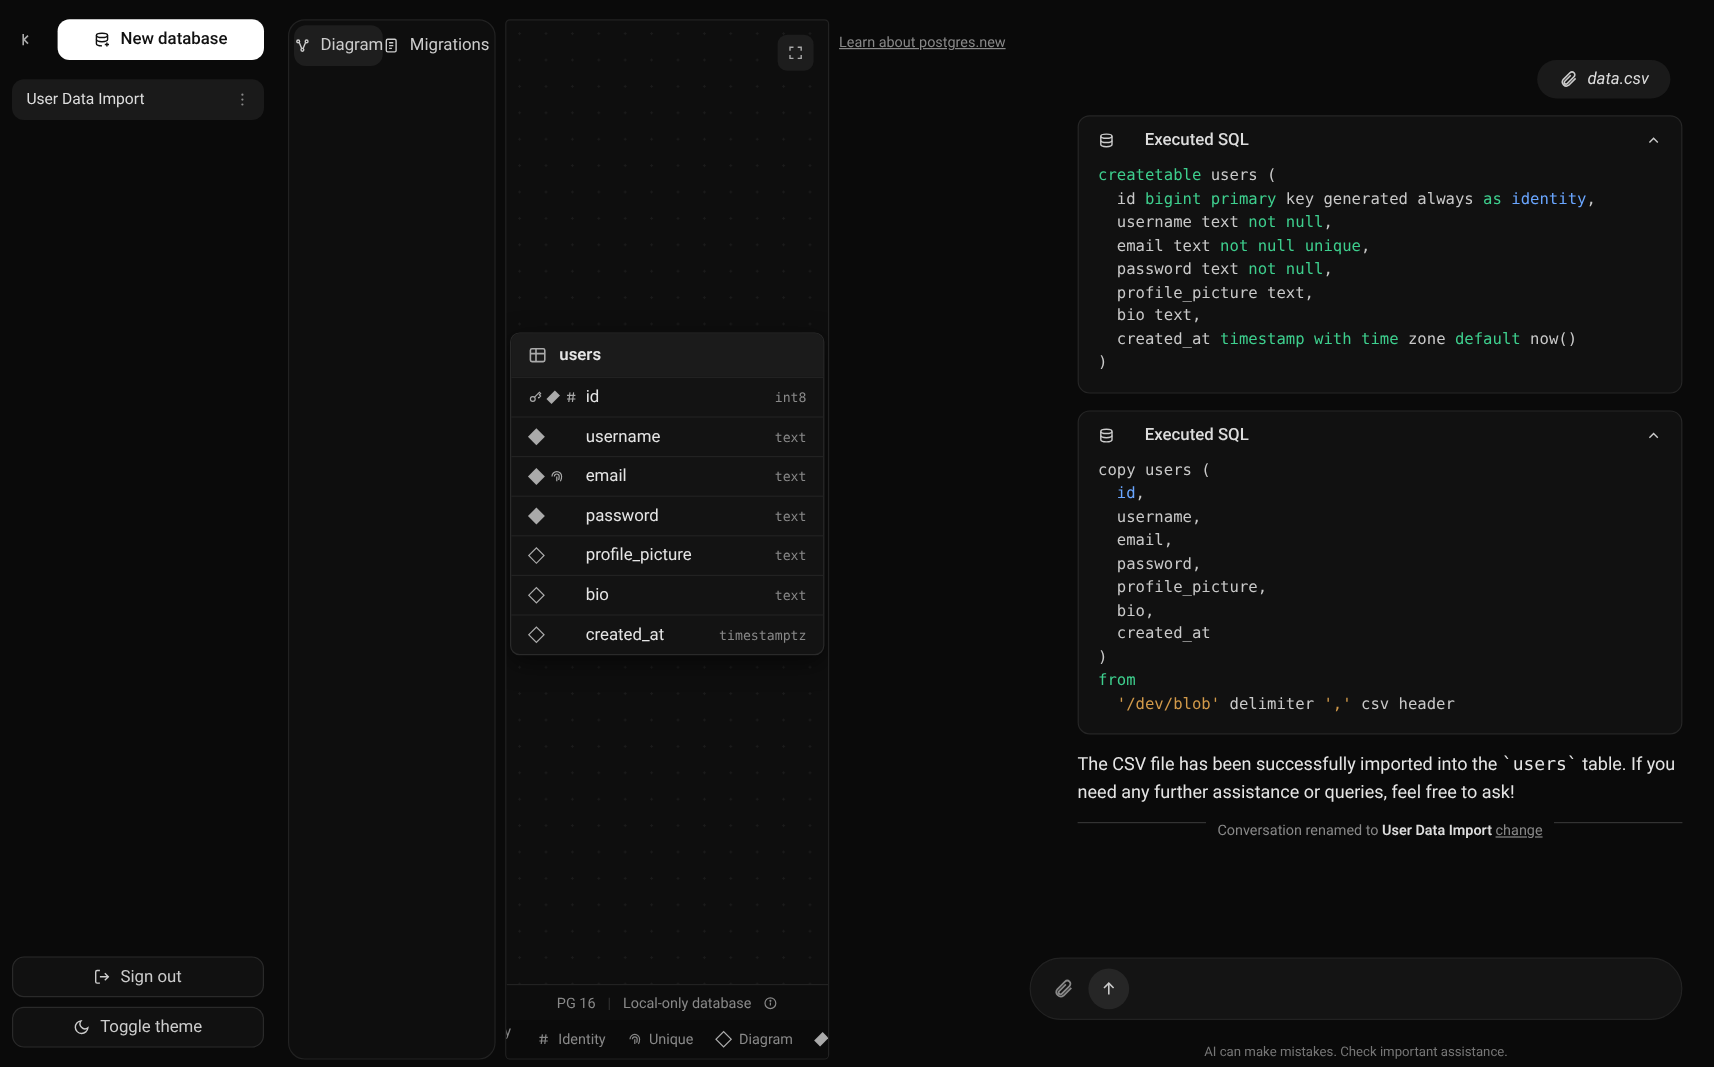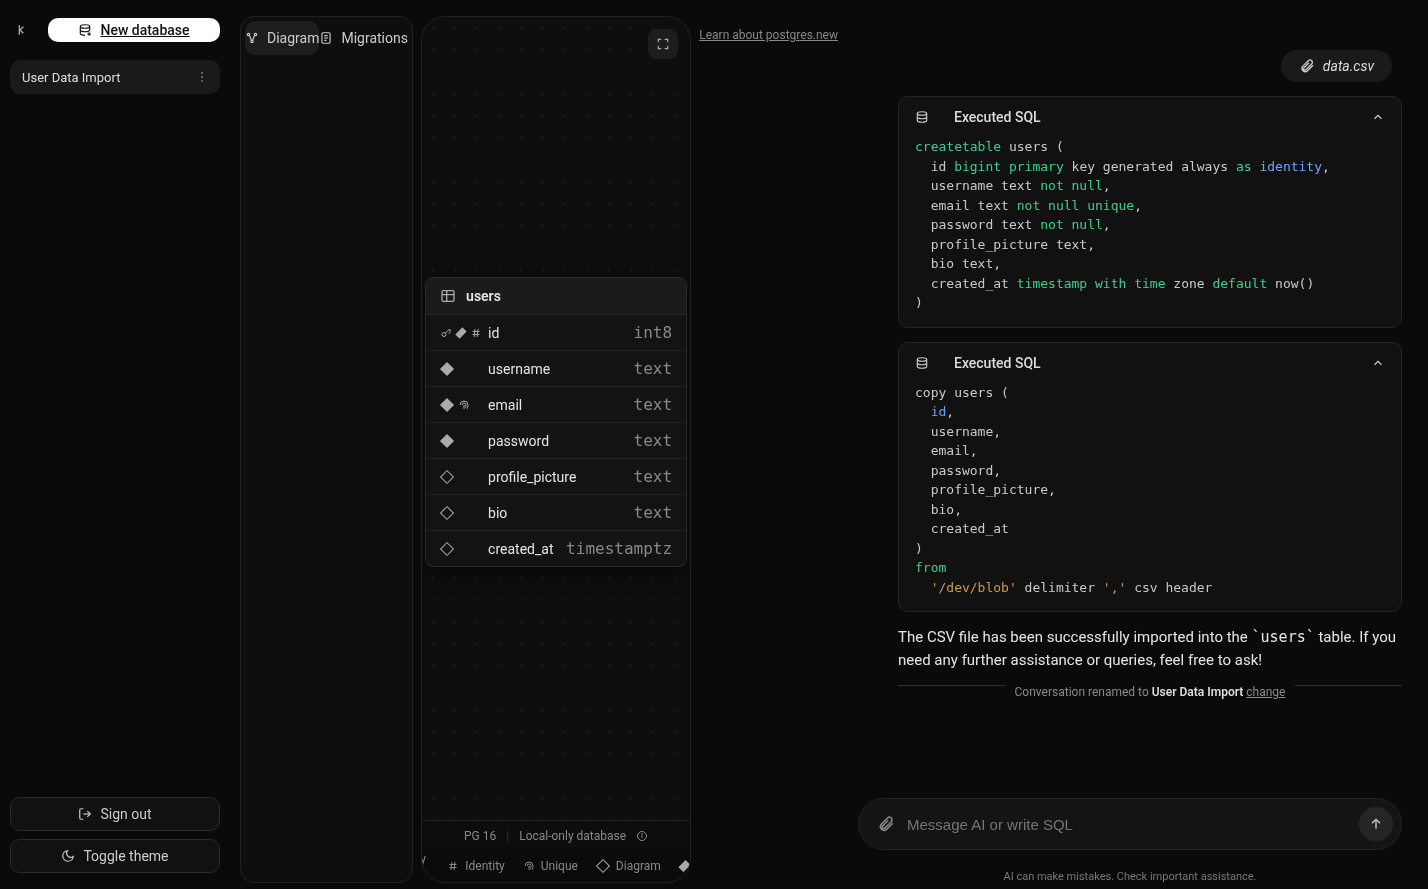--- a/index.html
+++ b/index.html
@@ -30,25 +30,24 @@
   .collapse-btn {
     width: 28px; height: 28px;
     display:flex; align-items:center; justify-content:center;
     border-radius:6px; color:#aaa;
     cursor:pointer;
   }
   .new-db-btn {
     flex:1;
     background:#fff; color:#111;
     border-radius:10px;
-    height:24px;
+    height:34px;
     display:flex; align-items:center; justify-content:center;
     gap:8px; font-weight:500;
     cursor:pointer;
-    text-decoration:underline;
   }
   .db-item {
     margin-top:8px;
     background:#1a1a1a;
     border-radius:10px;
     height:34px;
     display:flex; align-items:center;
     padding:0 6px 0 12px;
     justify-content:space-between;
     cursor:pointer;
@@ -86,21 +85,21 @@
     border-radius:10px;
     display:flex;align-items:center;justify-content:center;gap:8px;
     color:#ccc; font-size:14px;
     cursor:pointer;
   }
   .tab.active { background:#1e1e1e; }
 
   .canvas-wrap {
     flex:1;
     border:1px solid #222;
-    border-radius:24px;
+    border-radius:4px;
     background:#0e0e0e;
     position:relative;
     overflow:hidden;
     background-image: radial-gradient(#1b1b1b 1px, transparent 1px);
     background-size: 22px 22px;
   }
   .fullscreen-btn {
     position:absolute; top:12px; right:12px;
     width:30px;height:30px;border-radius:8px;
     background:#1d1d1d; color:#aaa;
@@ -125,21 +124,21 @@
     font-weight:600;
   }
   .col-row {
     display:flex;align-items:center;
     padding:8px 14px;
     border-top:1px solid #222;
     gap:6px;
   }
   .col-icons { display:flex; gap:4px; align-items:center; width:42px; }
   .col-name { flex:1; font-size:14px; color:#e5e5e5; }
-  .col-type { font-family:ui-monospace,monospace; font-size:16px; color:#888; }
+  .col-type { font-family:ui-monospace,monospace; font-size:11px; color:#888; }
 
   .diamond { width:10px;height:10px; transform:rotate(45deg); margin:2px; }
   .d-full { background:#aaa; }
   .d-empty { border:1.5px solid #aaa; }
 
   .footer-strip {
     height:30px;
     border-top:1px solid #222;
     display:flex;align-items:center;justify-content:center;
     gap:10px;color:#888;font-size:12px;
@@ -543,21 +542,20 @@
     </span>
     <span class="rename-line"></span>
   </div>
 
   <div class="chat-spacer"></div>
 
   <div class="input-row">
     <svg width="18" height="18" viewBox="0 0 24 24" fill="none" stroke="#888" stroke-width="2">
         <path d="M21 11l-8.5 8.5a5 5 0 01-7-7L14 4a3.5 3.5 0 015 5l-8.5 8.5a2 2 0 01-3-3L15 7"></path>
       </svg>
-    <input placeholder="Message AI or write SQL" style="">
     <div class="send-btn">
       <svg width="16" height="16" viewBox="0 0 24 24" fill="none" stroke="#ccc" stroke-width="2">
           <line x1="12" y1="19" x2="12" y2="5"></line>
           <polyline points="6 11 12 5 18 11"></polyline>
         </svg>
     </div>
   </div>
   <div class="disclaimer">AI can make mistakes. Check important assistance.</div>
 </div>
 

